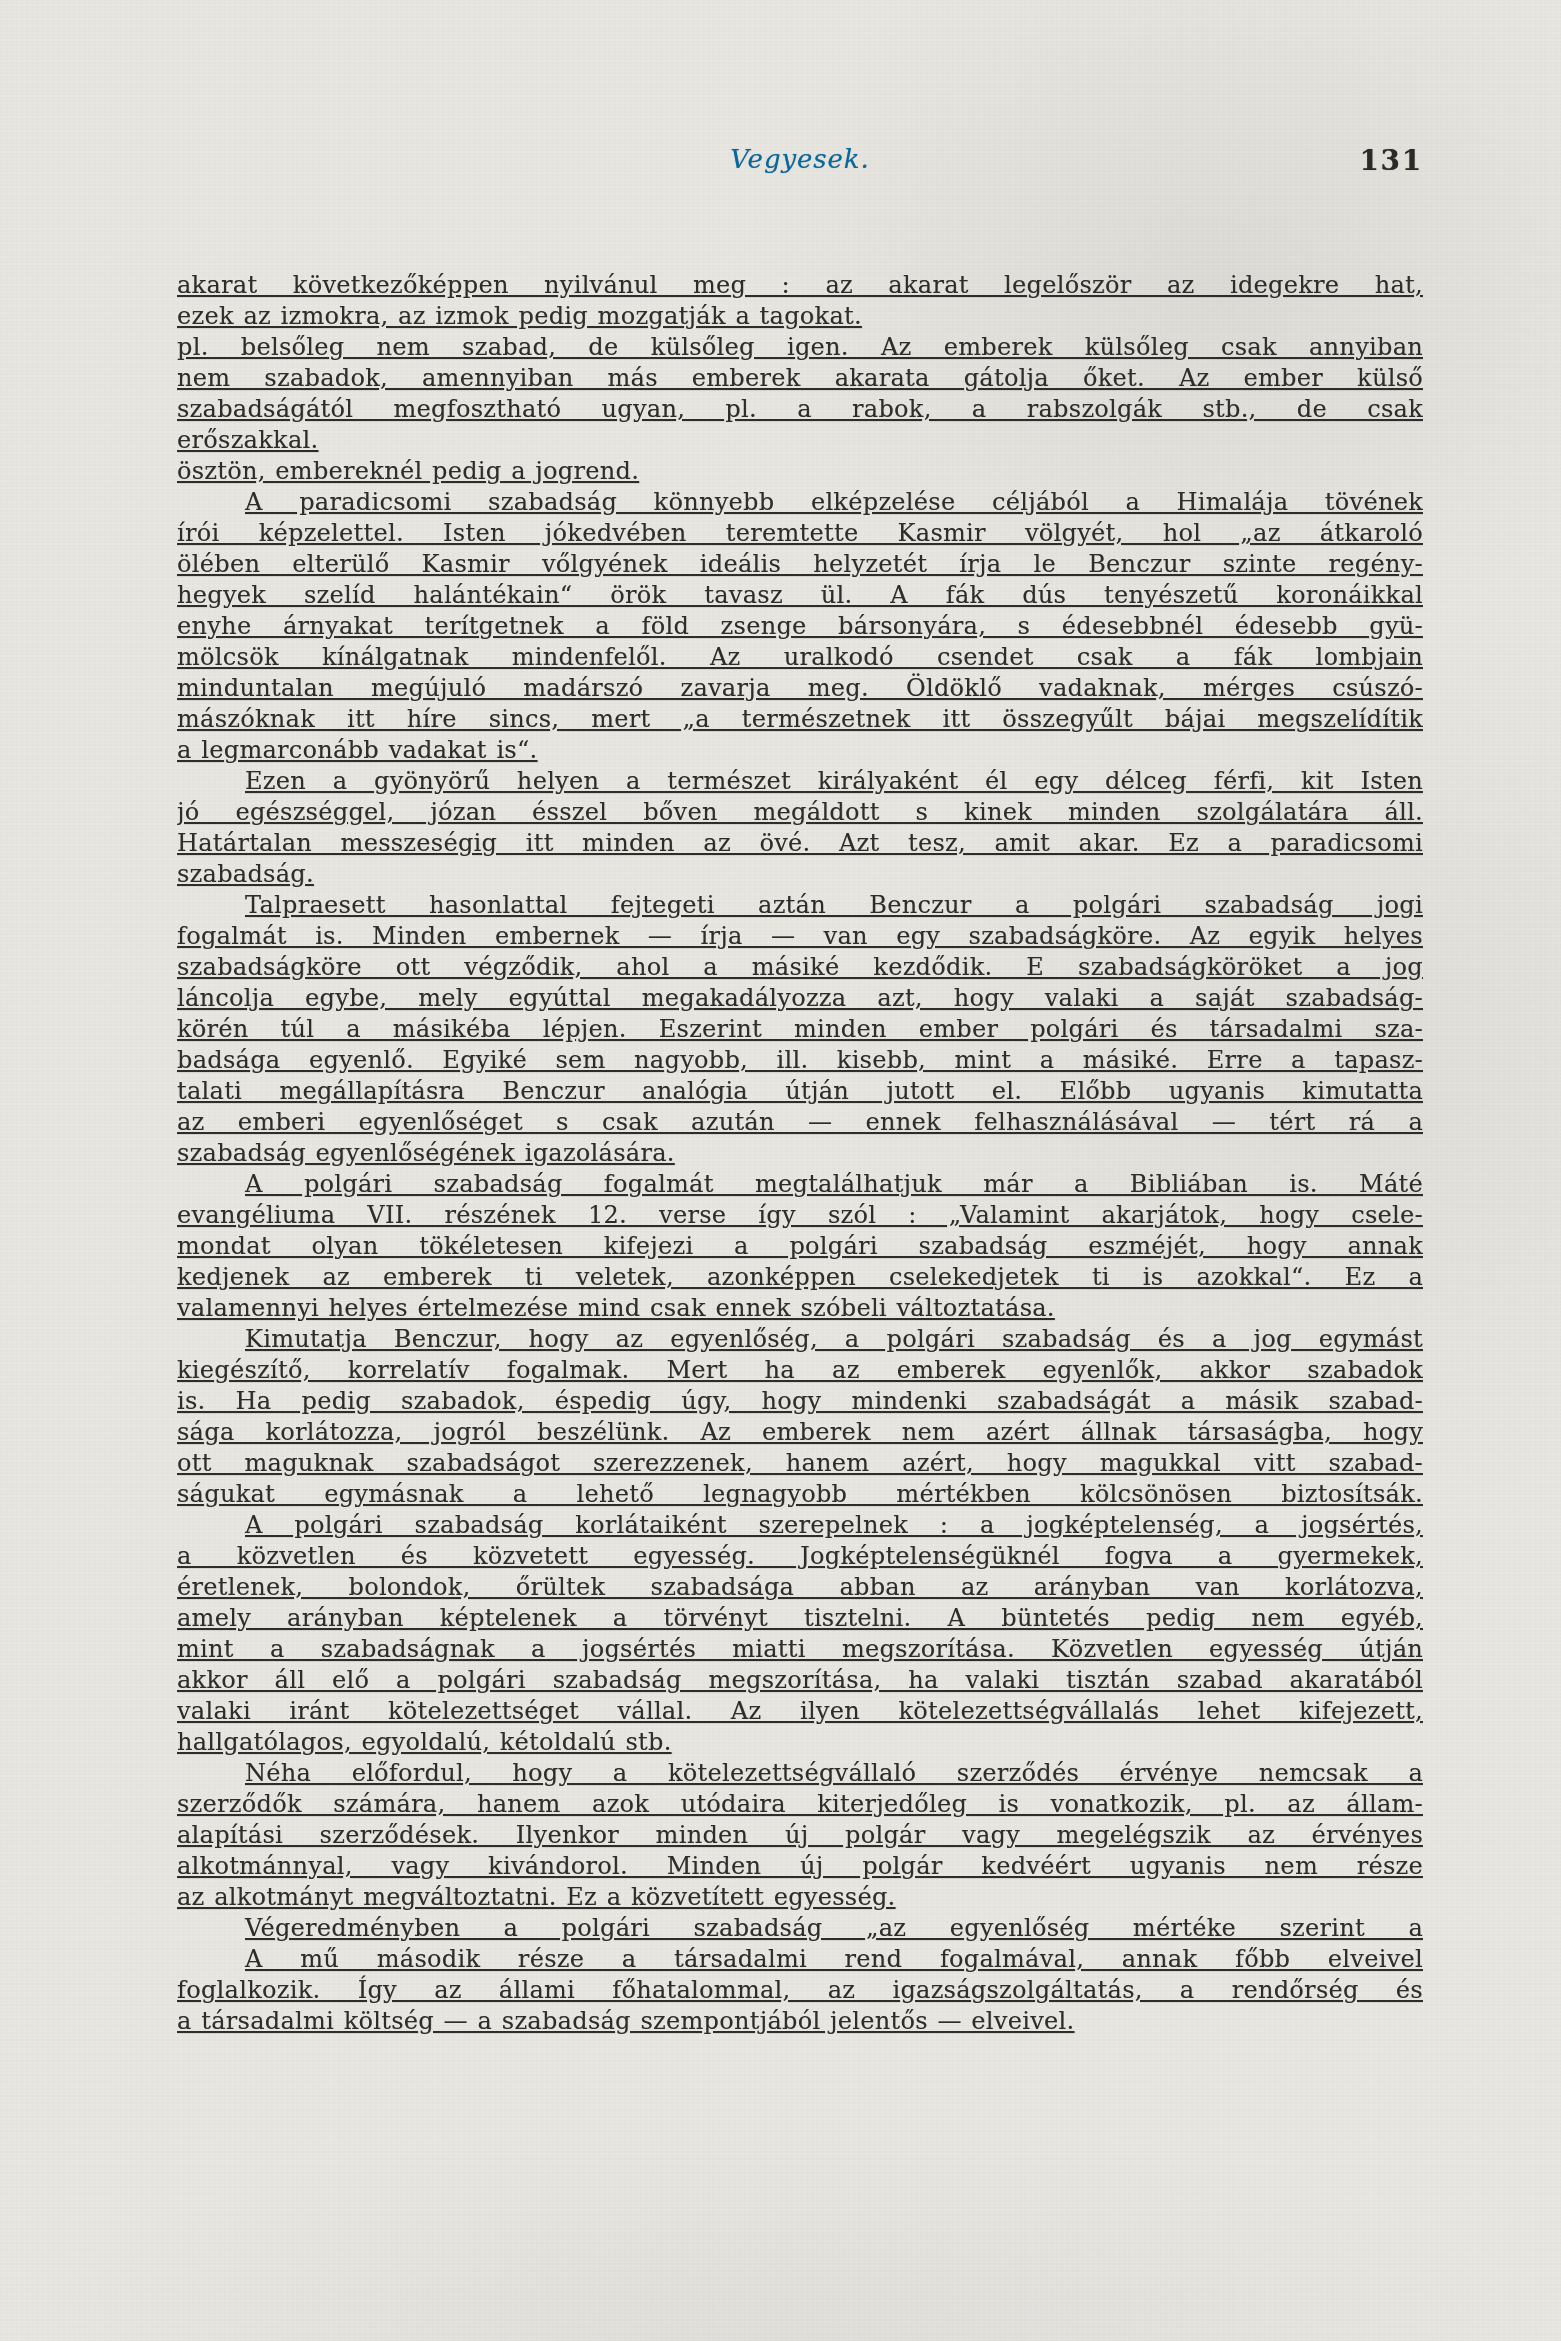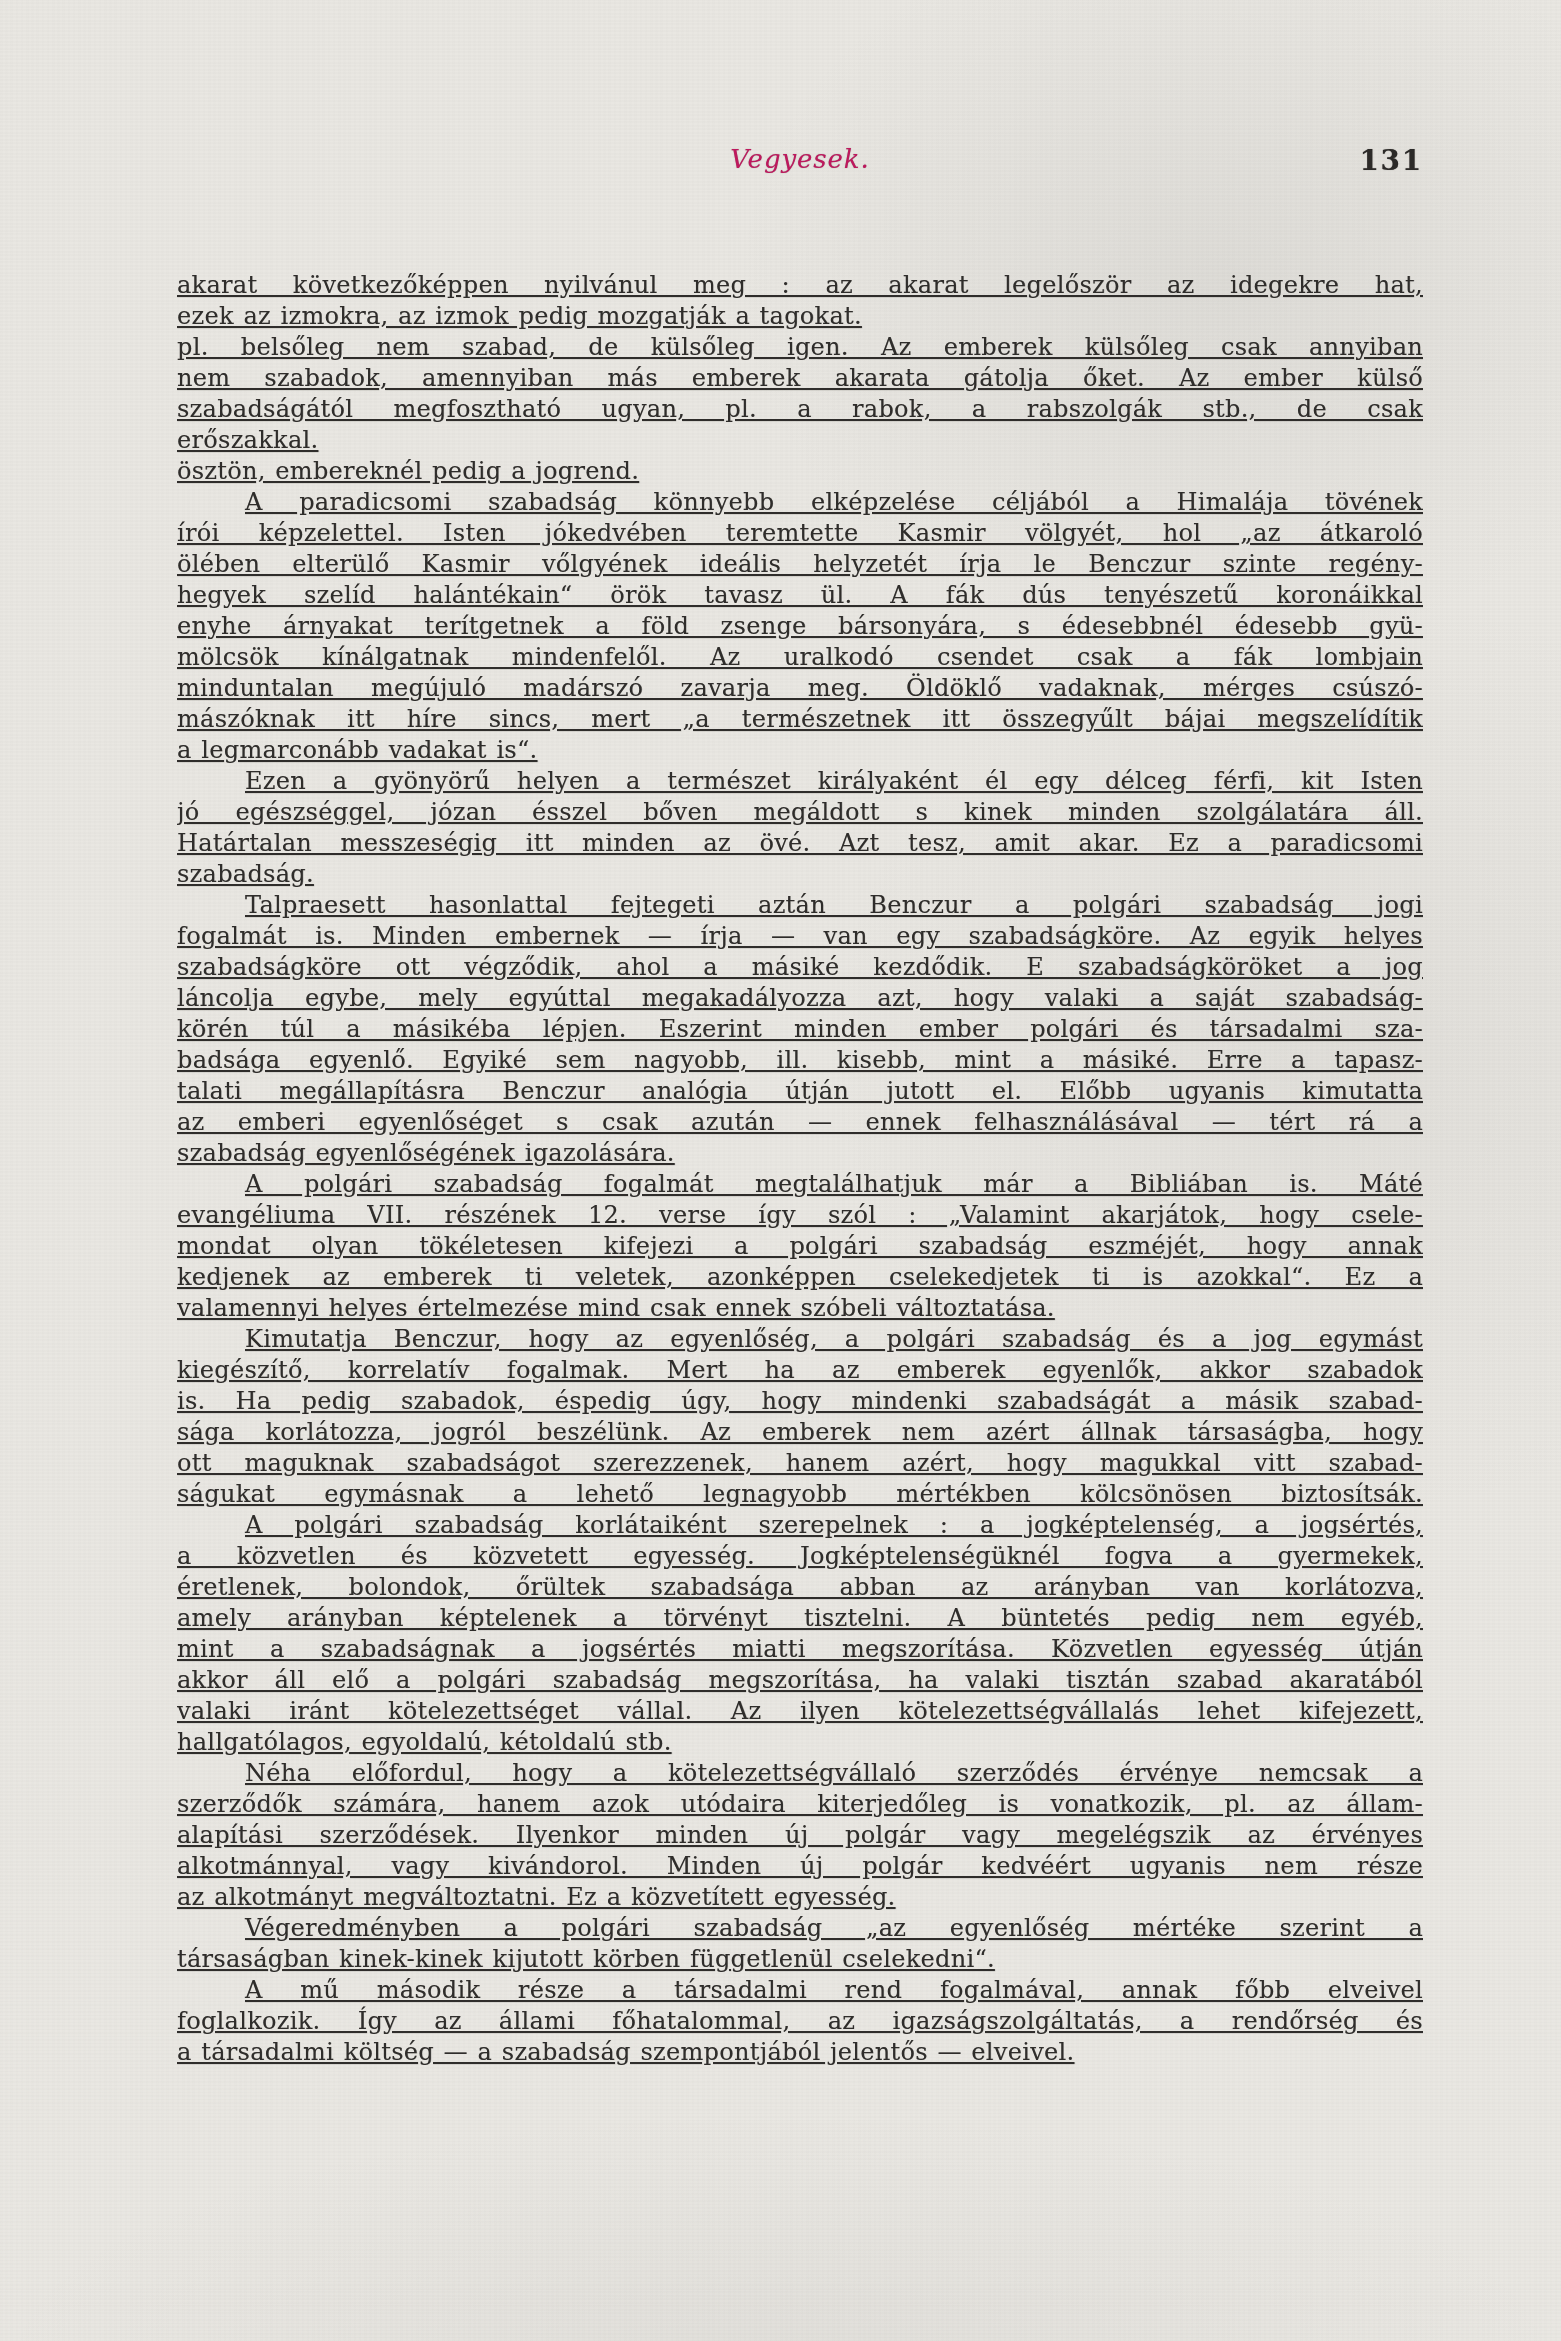--- a/index.html
+++ b/index.html
@@ -27,21 +27,21 @@
     top: 144px;
     width: 1246px;
     height: 38px;
   }
   .running-title {
     display: block;
     text-align: center;
     font-style: italic;
     font-size: 26px;
     letter-spacing: 0.9px;
-    color: #be185d;
+    color: #0369a1;
     text-shadow: 0 0 0.9px rgba(52,50,47,0.45);
   }
   .page-number {
     position: absolute;
     right: 0;
     top: 0;
     font-weight: bold;
     font-size: 28px;
     letter-spacing: 1.7px;
     color: #2c2a28;
@@ -128,18 +128,17 @@
     <div class="line">mint a szabadságnak a jogsértés miatti megszorítása. Közvetlen egyesség útján</div>
     <div class="line">akkor áll elő a polgári szabadság megszorítása, ha valaki tisztán szabad akaratából</div>
     <div class="line">valaki iránt kötelezettséget vállal. Az ilyen kötelezettségvállalás lehet kifejezett,</div>
     <div class="line last">hallgatólagos, egyoldalú, kétoldalú stb.</div>
     <div class="line indent">Néha előfordul, hogy a kötelezettségvállaló szerződés érvénye nemcsak a</div>
     <div class="line">szerződők számára, hanem azok utódaira kiterjedőleg is vonatkozik, pl. az állam-</div>
     <div class="line">alapítási szerződések. Ilyenkor minden új polgár vagy megelégszik az érvényes</div>
     <div class="line">alkotmánnyal, vagy kivándorol. Minden új polgár kedvéért ugyanis nem része</div>
     <div class="line last">az alkotmányt megváltoztatni. Ez a közvetített egyesség.</div>
     <div class="line indent">Végeredményben a polgári szabadság „az egyenlőség mértéke szerint a</div>
-    <div class="line last">társaságban kinek-kinek kijutott körben függetlenül cselekedni“.</div>
     <div class="line indent">A mű második része a társadalmi rend fogalmával, annak főbb elveivel</div>
     <div class="line">foglalkozik. Így az állami főhatalommal, az igazságszolgáltatás, a rendőrség és</div>
     <div class="line last">a társadalmi költség — a szabadság szempontjából jelentős — elveivel.</div>
   </div>
 
 
 </body></html>

